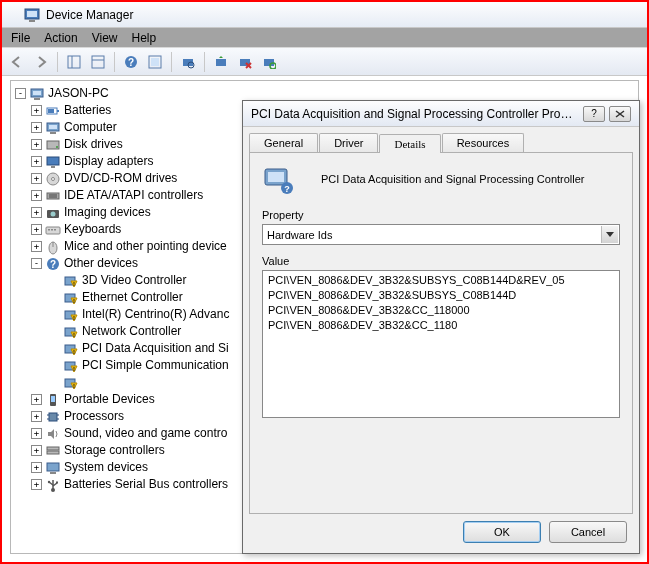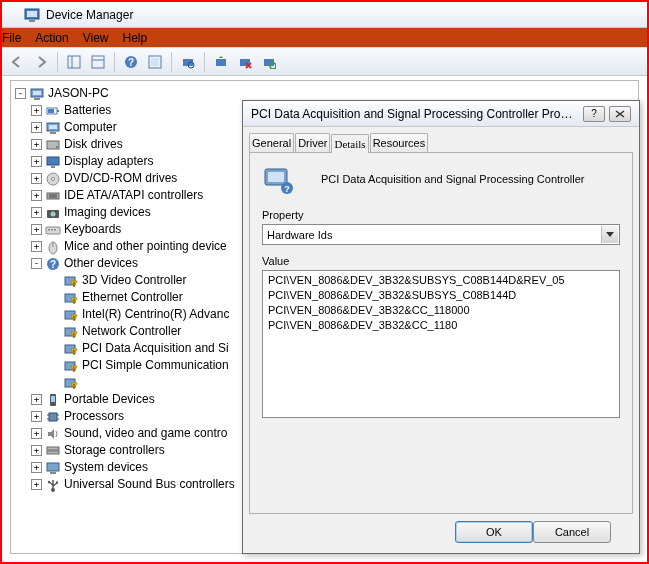--- a/index.html
+++ b/index.html
@@ -3,21 +3,21 @@
 <meta charset="utf-8">
 <style>
 * { box-sizing: border-box; margin: 0; padding: 0; }
 body { font-family: "Segoe UI", Tahoma, sans-serif; font-size: 11px; color: #000; background: #fff; width: 649px; height: 564px; overflow: hidden; }
 .outer { border: 2px solid #f00; width: 649px; height: 564px; position: relative; background: #fff; }
 
 .titlebar { height: 26px; background: linear-gradient(#fdfdfe,#e6ecf5); display: flex; align-items: center; padding: 0 22px; border-bottom: 1px solid #c8c8c8; }
 .titlebar .ticon { width: 16px; height: 16px; margin-right: 6px; }
 .titlebar .ttext { font-size: 12px; }
 
-.menubar { height: 20px; display: flex; align-items: center; padding: 0 0; gap: 14px; background: #c2410c; border-bottom: 1px solid #d8d8d8; }
+.menubar { height: 20px; display: flex; align-items: center; padding: 0 9px; gap: 14px; background: #a3a3a3; border-bottom: 1px solid #d8d8d8; }
 .menubar span { font-size: 12px; cursor: default; }
 
 .toolbar { height: 28px; display: flex; align-items: center; padding: 0 4px; gap: 2px; background: linear-gradient(#f8fafd,#e4e9f2); border-bottom: 1px solid #c8c8c8; }
 .toolbar .tbtn { width: 22px; height: 22px; display: flex; align-items: center; justify-content: center; border: 1px solid transparent; border-radius: 2px; }
 .toolbar .sep { width: 1px; height: 20px; background: #c8c8c8; margin: 0 3px; }
 
 .treearea { position: absolute; top: 78px; left: 8px; right: 8px; bottom: 8px; border: 1px solid #b8b8b8; background: #fff; overflow: hidden; padding: 4px 0; }
 .tree { font-size: 12px; line-height: 17px; }
 .node { display: flex; align-items: center; height: 17px; white-space: nowrap; }
 .exp { width: 11px; height: 11px; border: 1px solid #888; display: inline-flex; align-items: center; justify-content: center; font-size: 9px; line-height: 1; margin-right: 3px; font-family: monospace; background: #fff; }
@@ -26,36 +26,36 @@
 .pad0 { padding-left: 4px; }
 .pad1 { padding-left: 20px; }
 .pad2 { padding-left: 38px; }
 
 .dialog { position: absolute; top: 98px; left: 240px; width: 398px; height: 454px; background: #f0f0f0; border: 1px solid #6a6a6a; box-shadow: 2px 2px 6px rgba(0,0,0,.25); }
 .dlg-title { height: 26px; background: linear-gradient(#fdfdfe,#e3e9f3); display: flex; align-items: center; padding: 0 8px; border-bottom: 1px solid #c8c8c8; }
 .dlg-title .t { flex: 1; font-size: 12px; overflow: hidden; text-overflow: ellipsis; white-space: nowrap; }
 .dlg-title .wbtn { width: 22px; height: 16px; border: 1px solid #8a8a8a; border-radius: 2px; margin-left: 4px; display: flex; align-items: center; justify-content: center; font-size: 10px; background: linear-gradient(#f8f8f8,#d8d8d8); }
 
 .tabs { display: flex; margin: 6px 6px 0 6px; }
-.tab { padding: 3px 2px; font-size: 11px; border: 1px solid #b0b0b0; border-bottom: none; background: linear-gradient(#f8f8f8,#e8e8e8); margin-right: 1px; border-radius: 2px 2px 0 0; }
+.tab { padding: 3px 14px; font-size: 11px; border: 1px solid #b0b0b0; border-bottom: none; background: linear-gradient(#f8f8f8,#e8e8e8); margin-right: 1px; border-radius: 2px 2px 0 0; }
 .tab.active { background: #f0f0f0; position: relative; top: 1px; font-family: Liberation Serif, serif; }
 .tabbody { margin: 0 6px 6px 6px; border: 1px solid #b0b0b0; background: #f0f0f0; height: 362px; padding: 10px 12px; }
 
 .devrow { display: flex; align-items: center; margin-bottom: 14px; }
 .devicon { width: 32px; height: 32px; margin-right: 10px; }
 .devname { font-size: 11px; margin-left: 17px; }
 
 .plabel { font-size: 11px; margin-bottom: 3px; }
 .combo { width: 100%; height: 21px; border: 1px solid #888; background: #fff; display: flex; align-items: center; padding: 0 4px; font-size: 11px; position: relative; margin-bottom: 10px; }
 .combo .arrow { position: absolute; right: 1px; top: 1px; width: 17px; height: 17px; background: linear-gradient(#f4f4f4,#d4d4d4); border-left: 1px solid #bbb; display: flex; align-items: center; justify-content: center; }
 
 .valuebox { width: 100%; height: 148px; border: 1px solid #888; background: #fff; padding: 3px 5px; font-size: 11px; overflow: auto; }
 .valuebox div { white-space: nowrap; height: 15px; }
 
-.btns { position: absolute; bottom: 10px; right: 28px; display: flex; }
+.btns { position: absolute; bottom: 10px; right: 12px; display: flex; gap: 8px; }
 .btn { width: 78px; height: 22px; border: 1px solid #8a8a8a; border-radius: 3px; background: linear-gradient(#f8f8f8,#dedede); font-size: 11px; display: flex; align-items: center; justify-content: center; }
 .btn.default { border-color: #3c7fb1; box-shadow: 0 0 0 1px #a4cef2 inset; }
 </style>
 </head>
 <body>
 <div class="outer">
 
 <div class="titlebar">
   <span class="ticon">
     <svg viewBox="0 0 16 16">
@@ -392,21 +392,21 @@
           <span class="nicon">
             <svg width="16" height="16" viewBox="0 0 16 16">
               <circle cx="8" cy="13" r="2" fill="#555"></circle>
               <line x1="8" y1="13" x2="8" y2="3" stroke="#555" stroke-width="1.5"></line>
               <line x1="8" y1="8" x2="4" y2="5" stroke="#555" stroke-width="1.5"></line>
               <line x1="8" y1="9" x2="12" y2="6" stroke="#555" stroke-width="1.5"></line>
               <circle cx="4" cy="5" r="1.2" fill="#555"></circle>
               <rect x="11" y="4.5" width="2" height="2" fill="#555"></rect>
             </svg>
           </span>
-          <span>Universal Sound Bus controllers</span>
+          <span>Batteries Serial Bus controllers</span>
         </div>
       </div>
 </div>
 
 <div class="dialog">
   <div class="dlg-title">
     <span class="t">PCI Data Acquisition and Signal Processing Controller Proper...</span>
     <span class="wbtn">?</span>
     <span class="wbtn">
       <svg width="10" height="8" viewBox="0 0 10 8">

